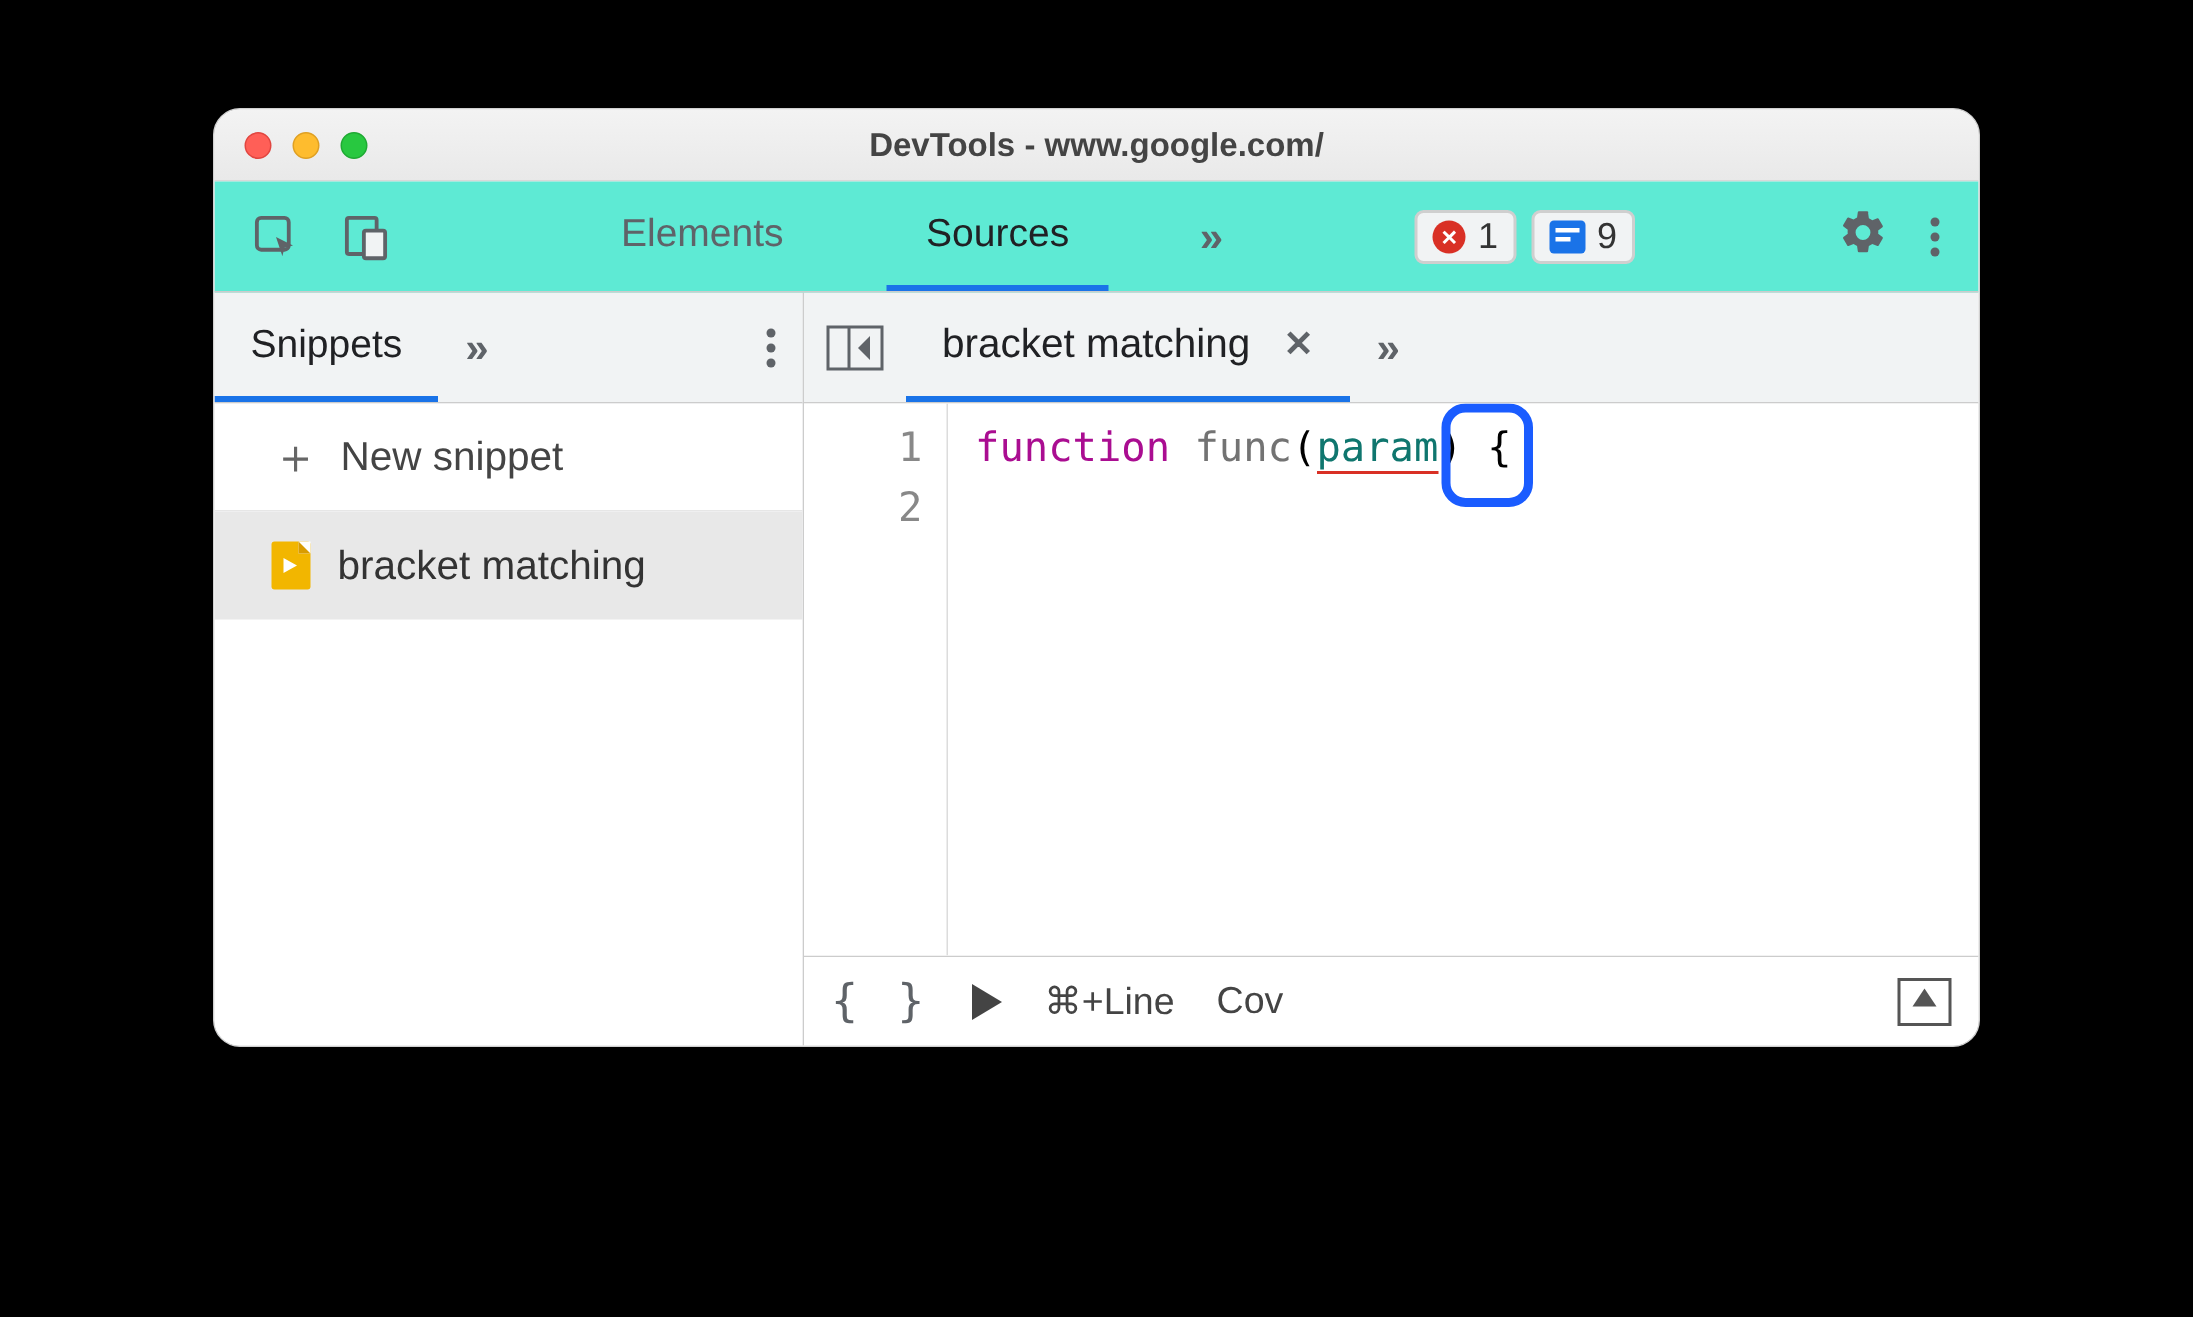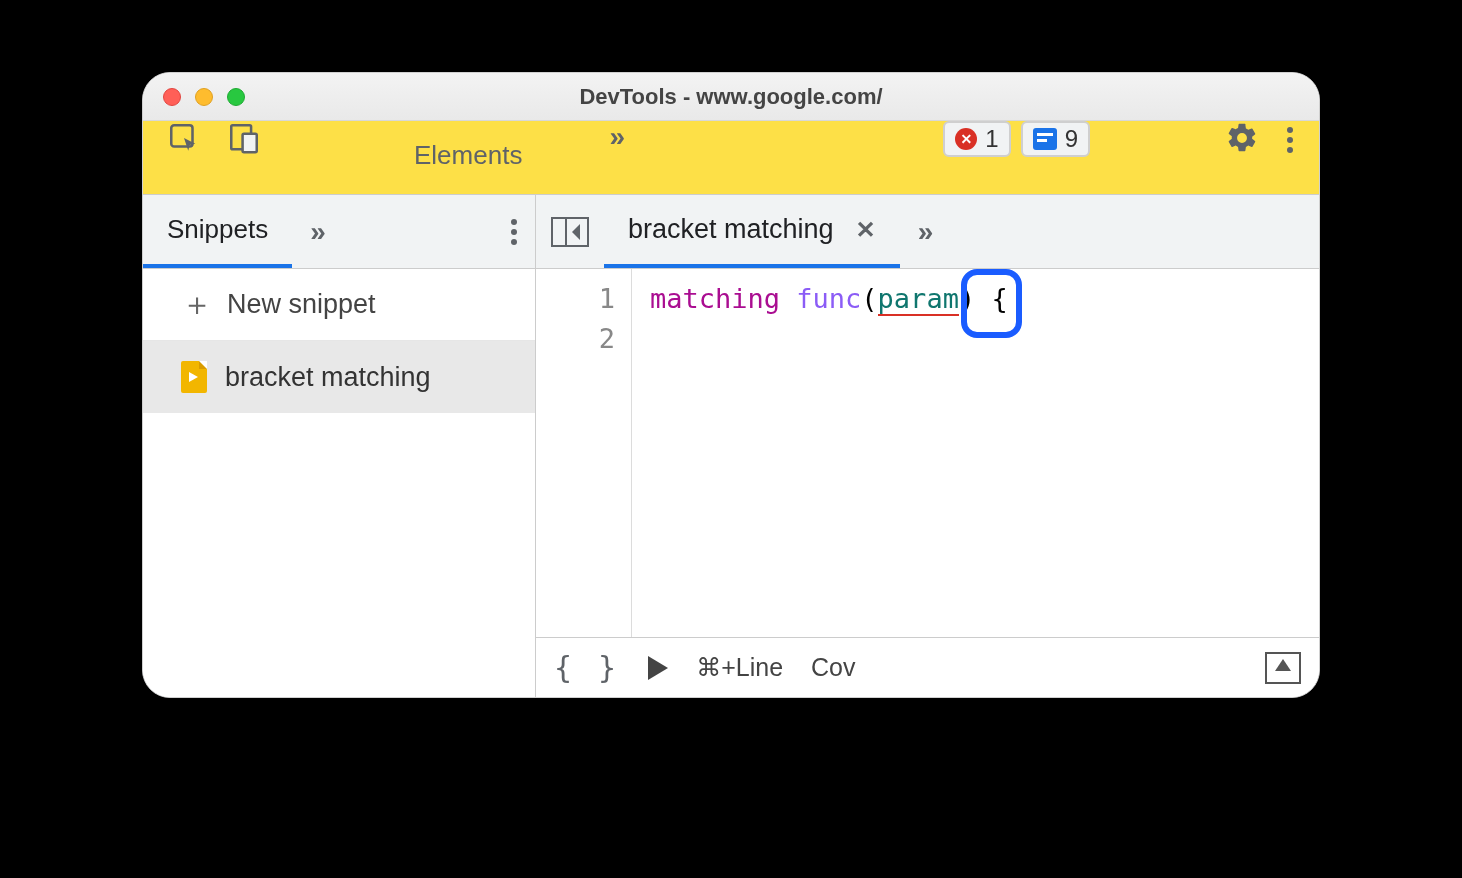--- a/index.html
+++ b/index.html
@@ -11,21 +11,21 @@
     font-family: -apple-system, BlinkMacSystemFont, "Segoe UI", Helvetica, Arial, sans-serif;
     display: flex;
     align-items: flex-start;
     justify-content: center;
     padding-top: 72px;
   }
   .window {
     width: 1178px;
     height: 626px;
     background: #fff;
-    border-radius: 28px;
+    border-radius: 18px;
     overflow: hidden;
     box-shadow: 0 30px 80px rgba(0,0,0,0.5);
     display: flex;
     flex-direction: column;
     border: 1px solid #d0d0d0;
   }
   
   .titlebar {
     height: 48px;
     background: linear-gradient(#f3f3f3, #e9e9e9);
@@ -44,24 +44,24 @@
   .dot.yellow { background: #febc2e; border: 1px solid #dfa023; }
   .dot.green { background: #28c840; border: 1px solid #1faa33; }
   .title {
     position: absolute; left: 0; right: 0; text-align: center;
     font-size: 22px; font-weight: 600; color: #444;
     pointer-events: none;
   }
   
   .main-toolbar {
     height: 74px;
-    background: #fde047;
+    background: #5eead4;
     border-bottom: 1px solid #ccc;
     display: flex;
-    align-items: flex-start;
+    align-items: center;
     position: relative;
     gap: 43px;
   }
   .main-toolbar .leading-icons {
     display: flex; align-items: center; gap: 26px; padding: 0 24px;
   }
   .tb-icon { color: #5f6368; display: inline-flex; align-items: center; justify-content: center; }
   .sep { width: 1px; background: #d5d5d5; margin: 14px 8px; }
   .chevrons { font-size: 28px; font-weight: 600; color: #5f6368; padding: 0 18px; display: flex; align-items: center; cursor: pointer; }
   .panel-tab {
@@ -144,21 +144,21 @@
     font-family: Menlo, Consolas, monospace; font-size: 27px; color: #888;
     text-align: right;
   }
   .gutter div { padding-right: 16px; line-height: 40px; }
   .code {
     flex: 1; padding-top: 10px; padding-left: 18px;
     font-family: Menlo, Consolas, monospace; font-size: 27px; line-height: 40px;
     position: relative;
   }
   .kw { color: #aa0d91; }
-  .fn { color: #8b5cf6; }
+  .fn { color: #737373; }
   .pr { color: #0f766e; }
   .plain { color: #000; }
   .underline-red { border-bottom: 2px solid #d93025; }
   .highlight-box {
     position: absolute;
     border: 6px solid #1a5cff;
     border-radius: 16px;
     pointer-events: none;
   }
   .code-line { white-space: pre; }
@@ -202,20 +202,21 @@
       </span>
       <span class="tb-icon">
         <svg width="34" height="34" viewBox="0 0 24 24" fill="none" stroke="#5f6368" stroke-width="1.8">
           <rect x="3" y="3" width="14" height="17" rx="1"></rect>
           <rect x="11" y="9" width="10" height="13" rx="1" fill="#f1f3f4"></rect>
         </svg>
       </span>
     </div>
     <div class="sep"></div>
     <div class="panel-tab">Elements</div>
+    <div class="panel-tab active">Sources</div>
     <div class="chevrons">»</div>
     <div class="spacer"></div>
     <div class="badge-group">
       <div class="badge">
         <span class="circle-icon err">✕</span>
         <span>1</span>
       </div>
       <div class="badge">
         <span class="msgbox"></span>
         <span>9</span>
@@ -281,21 +282,21 @@
         </div>
         <div class="chevrons">»</div>
       </div>
 
       <div class="editor">
         <div class="gutter">
           <div>1</div>
           <div>2</div>
         </div>
         <div class="code">
-          <div class="code-line"><span class="kw">matching</span> <span class="fn">func</span><span class="plain">(</span><span class="pr underline-red">param</span><span class="plain">)</span><span id="space-token" class="plain"> </span><span id="brace-token" class="plain">{</span></div>
+          <div class="code-line"><span class="kw">function</span> <span class="fn">func</span><span class="plain">(</span><span class="pr underline-red">param</span><span class="plain">)</span><span id="space-token" class="plain"> </span><span id="brace-token" class="plain">{</span></div>
           <div class="code-line"></div>
           <div id="hl-box" class="highlight-box" style="left: 329.156px; top: 0px; width: 60.5312px; height: 69px;"></div>
         </div>
       </div>
 
       <div class="statusbar">
         <span class="brackets">{ }</span>
         <span class="play-tri"></span>
         <span>⌘+Line</span>
         <span>Cov</span>

